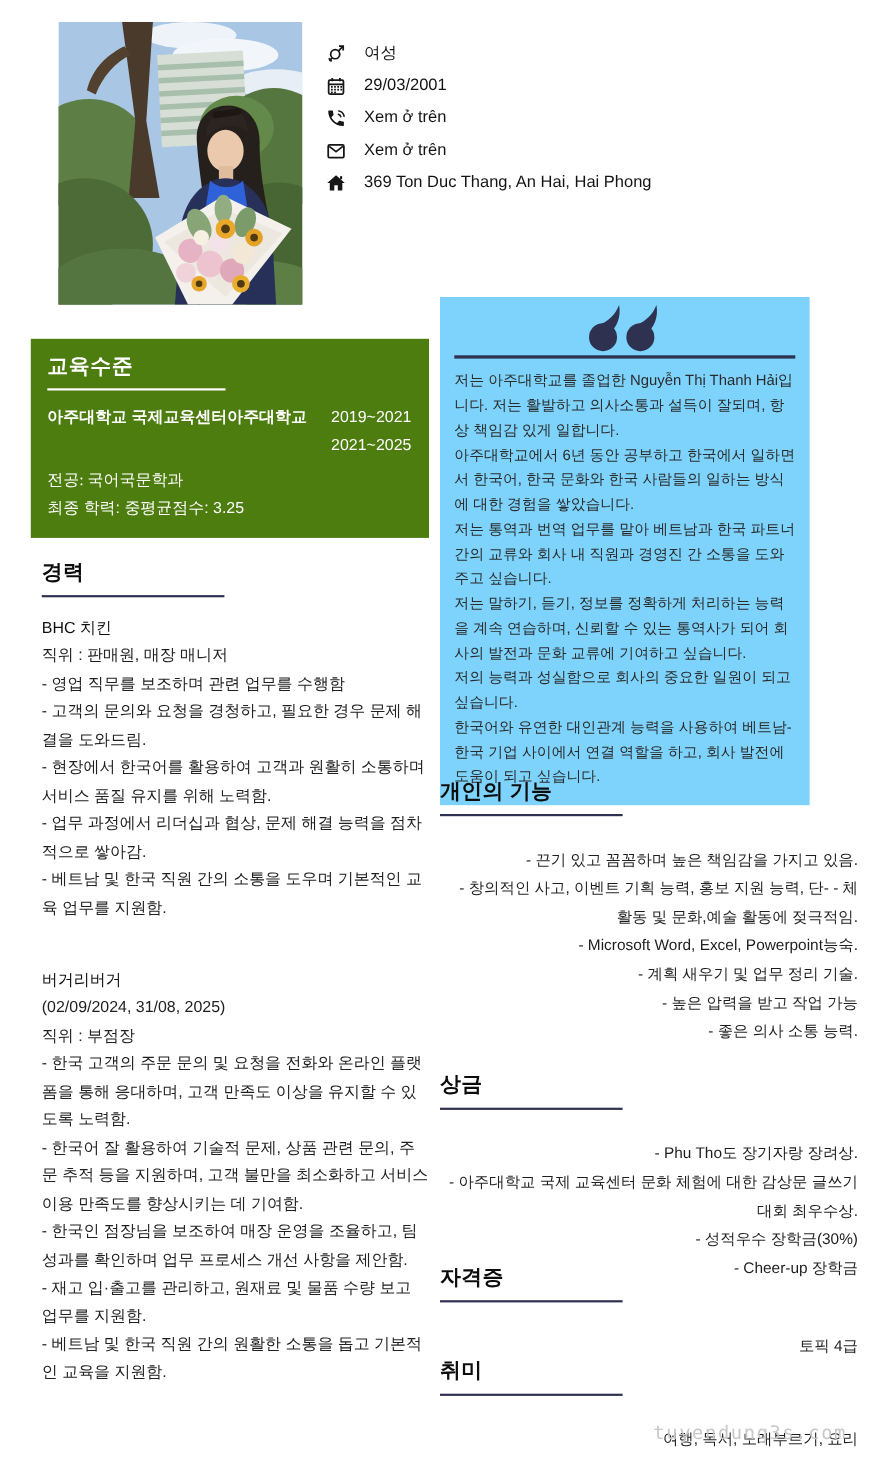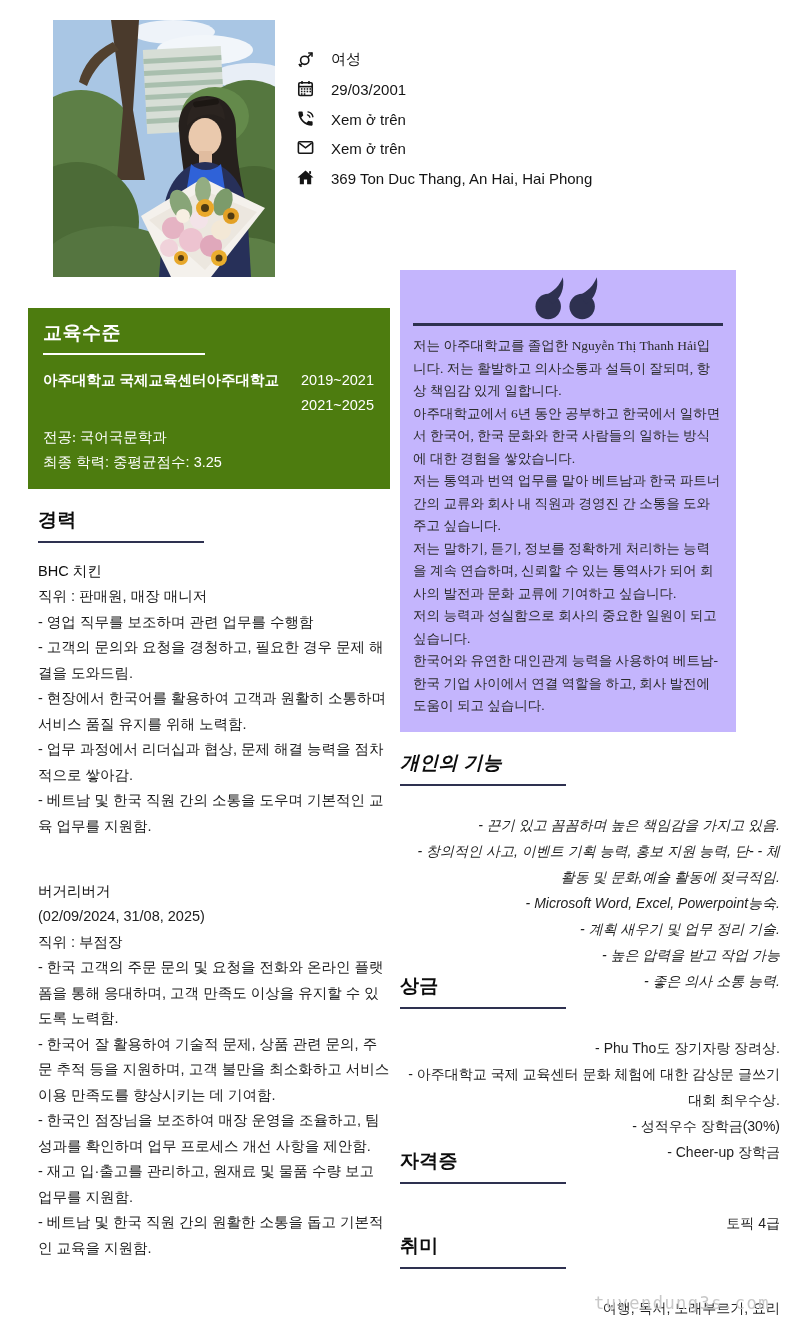--- a/index.html
+++ b/index.html
@@ -22,21 +22,21 @@
   .header-right { position: absolute; left: 290px; top: 22px; width: 492px; }
   .name-row { display: flex; align-items: stretch; }
   .accent-bar { width: 8px; background: #2e3150; margin-right: 13px; }
   .name-col { padding-top: 2px; }
   h1.name {
     margin: 0; font-size: 30px; font-weight: bold; letter-spacing: 0.4px;
     color: #050505; line-height: 34px;
   }
   .subtitle { margin-top: 11px; font-size: 20px; color: #191919; line-height: 24px; }
   .contacts { margin-top: 17px; margin-left: 6px; }
-  .contact-row { display: flex; align-items: flex-end; height: 29.5px; }
+  .contact-row { display: flex; align-items: flex-start; height: 29.5px; }
   .contact-row .cicon { width: 19px; height: 19px; flex: 0 0 19px; display: flex; align-items: center; justify-content: center; }
   .contact-row .ctext { margin-left: 16px; font-size: 15px; color: #141414; }
 
   
   .col-left { position: absolute; left: 28px; top: 308px; width: 362px; }
   .edu-box { background: #4d7c0f; color: #ffffff; padding: 12px 16px 14px 15px; }
   .edu-title { font-size: 19px; font-weight: bold; letter-spacing: 0.5px; }
   .edu-rule { width: 162px; border-bottom: 2px solid #ffffff; margin: 7px 0 13px 0; }
   .edu-row { display: flex; justify-content: space-between; font-size: 14.5px; line-height: 25px; }
   .edu-school { font-weight: bold; }
@@ -48,30 +48,30 @@
   .sec-title { font-size: 19px; font-weight: bold; color: #0c0c0c; letter-spacing: 0.3px; }
   .sec-rule { width: 166px; border-bottom: 2px solid #2e3150; margin-top: 8px; }
   .job { margin-top: 16px; }
   .job + .job { margin-top: 40px; }
   .company { font-size: 14.5px; font-weight: normal; line-height: 25px; color: #0e0e0e; }
   .jline { font-size: 14.5px; line-height: 25.5px; color: #202020; }
 
   
   .quote-box {
     position: absolute; left: 400px; top: 270px; width: 336px;
-    background: #c4b5fd; padding: 7px 13px 14px 13px; font-family: Liberation Serif, serif;
+    background: #7dd3fc; padding: 7px 13px 14px 13px;
   }
   .quote-icon { text-align: center; height: 44px; }
   .quote-rule { border-bottom: 3px solid #2e3150; margin: 2px 0 9px 0; }
   .quote-box p { margin: 0; font-size: 13.5px; line-height: 22.5px; color: #2b2b2b; }
 
   .rsec { position: absolute; left: 400px; width: 380px; }
   .rsec .items { margin-top: 26px; text-align: right; }
   .ritem { font-size: 14px; line-height: 26px; color: #1e1e1e; }
-  .sec-skills { top: 750px; font-style: italic; }
+  .sec-skills { top: 706px; }
   .sec-awards { top: 973px; }
   .sec-certs { top: 1148px; }
   .sec-hobbies { top: 1233px; }
 
   .watermark {
     position: absolute; right: 30px; top: 1293px;
     font-family: "DejaVu Sans Mono", "Liberation Mono", monospace;
     font-size: 17px; letter-spacing: 1.5px; color: #c8c8c8;
   }
 </style>

